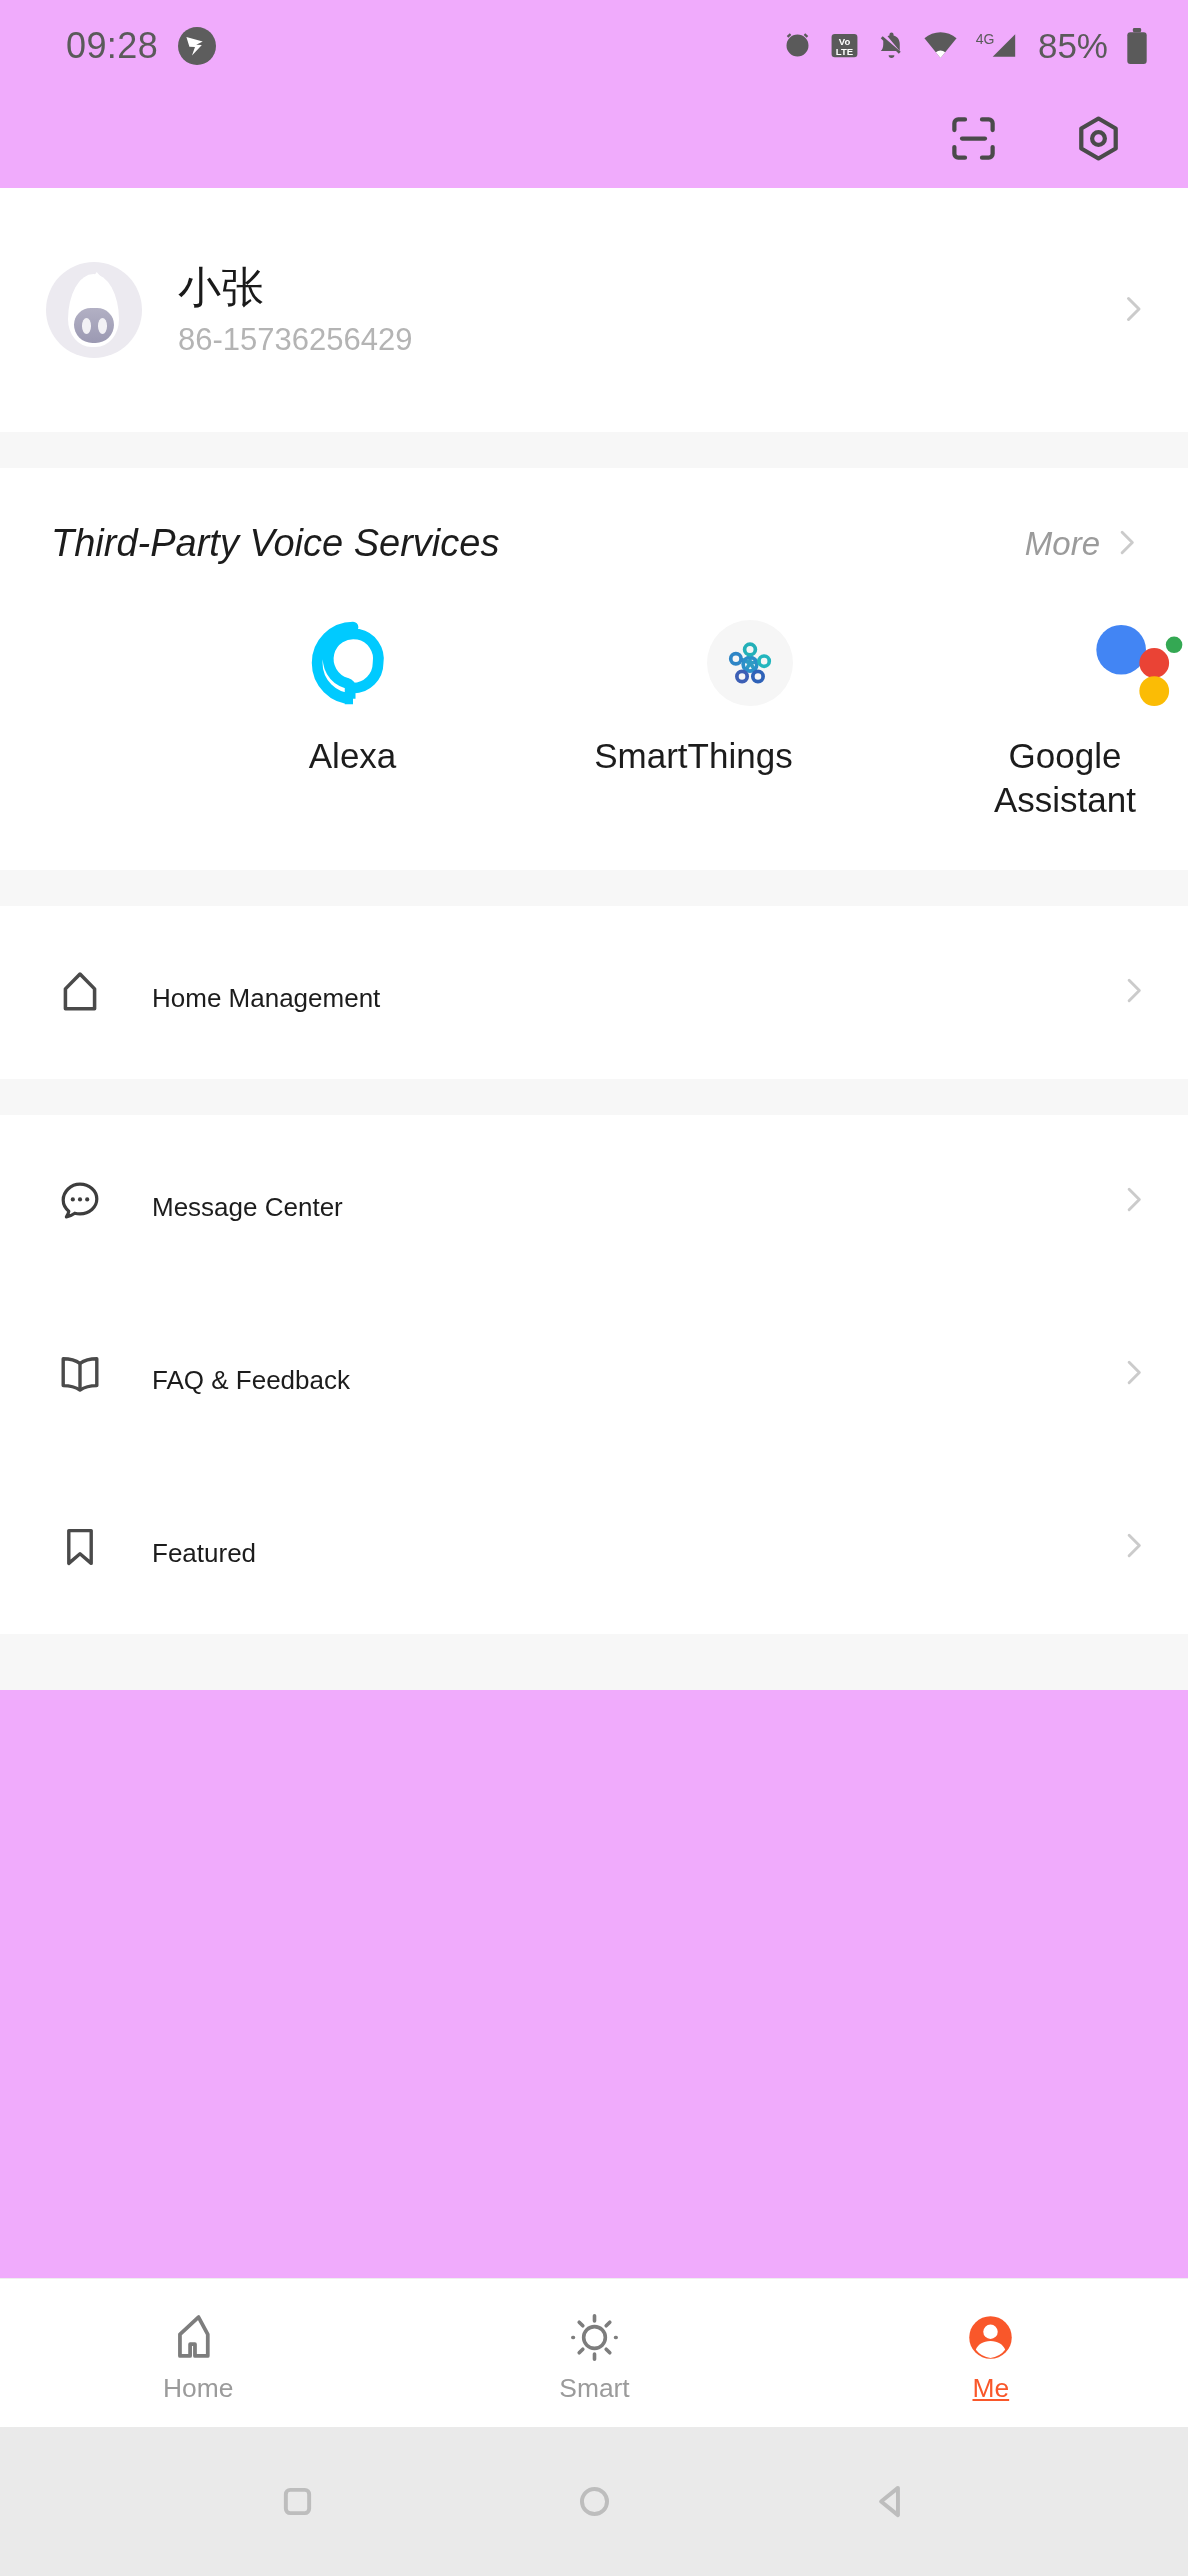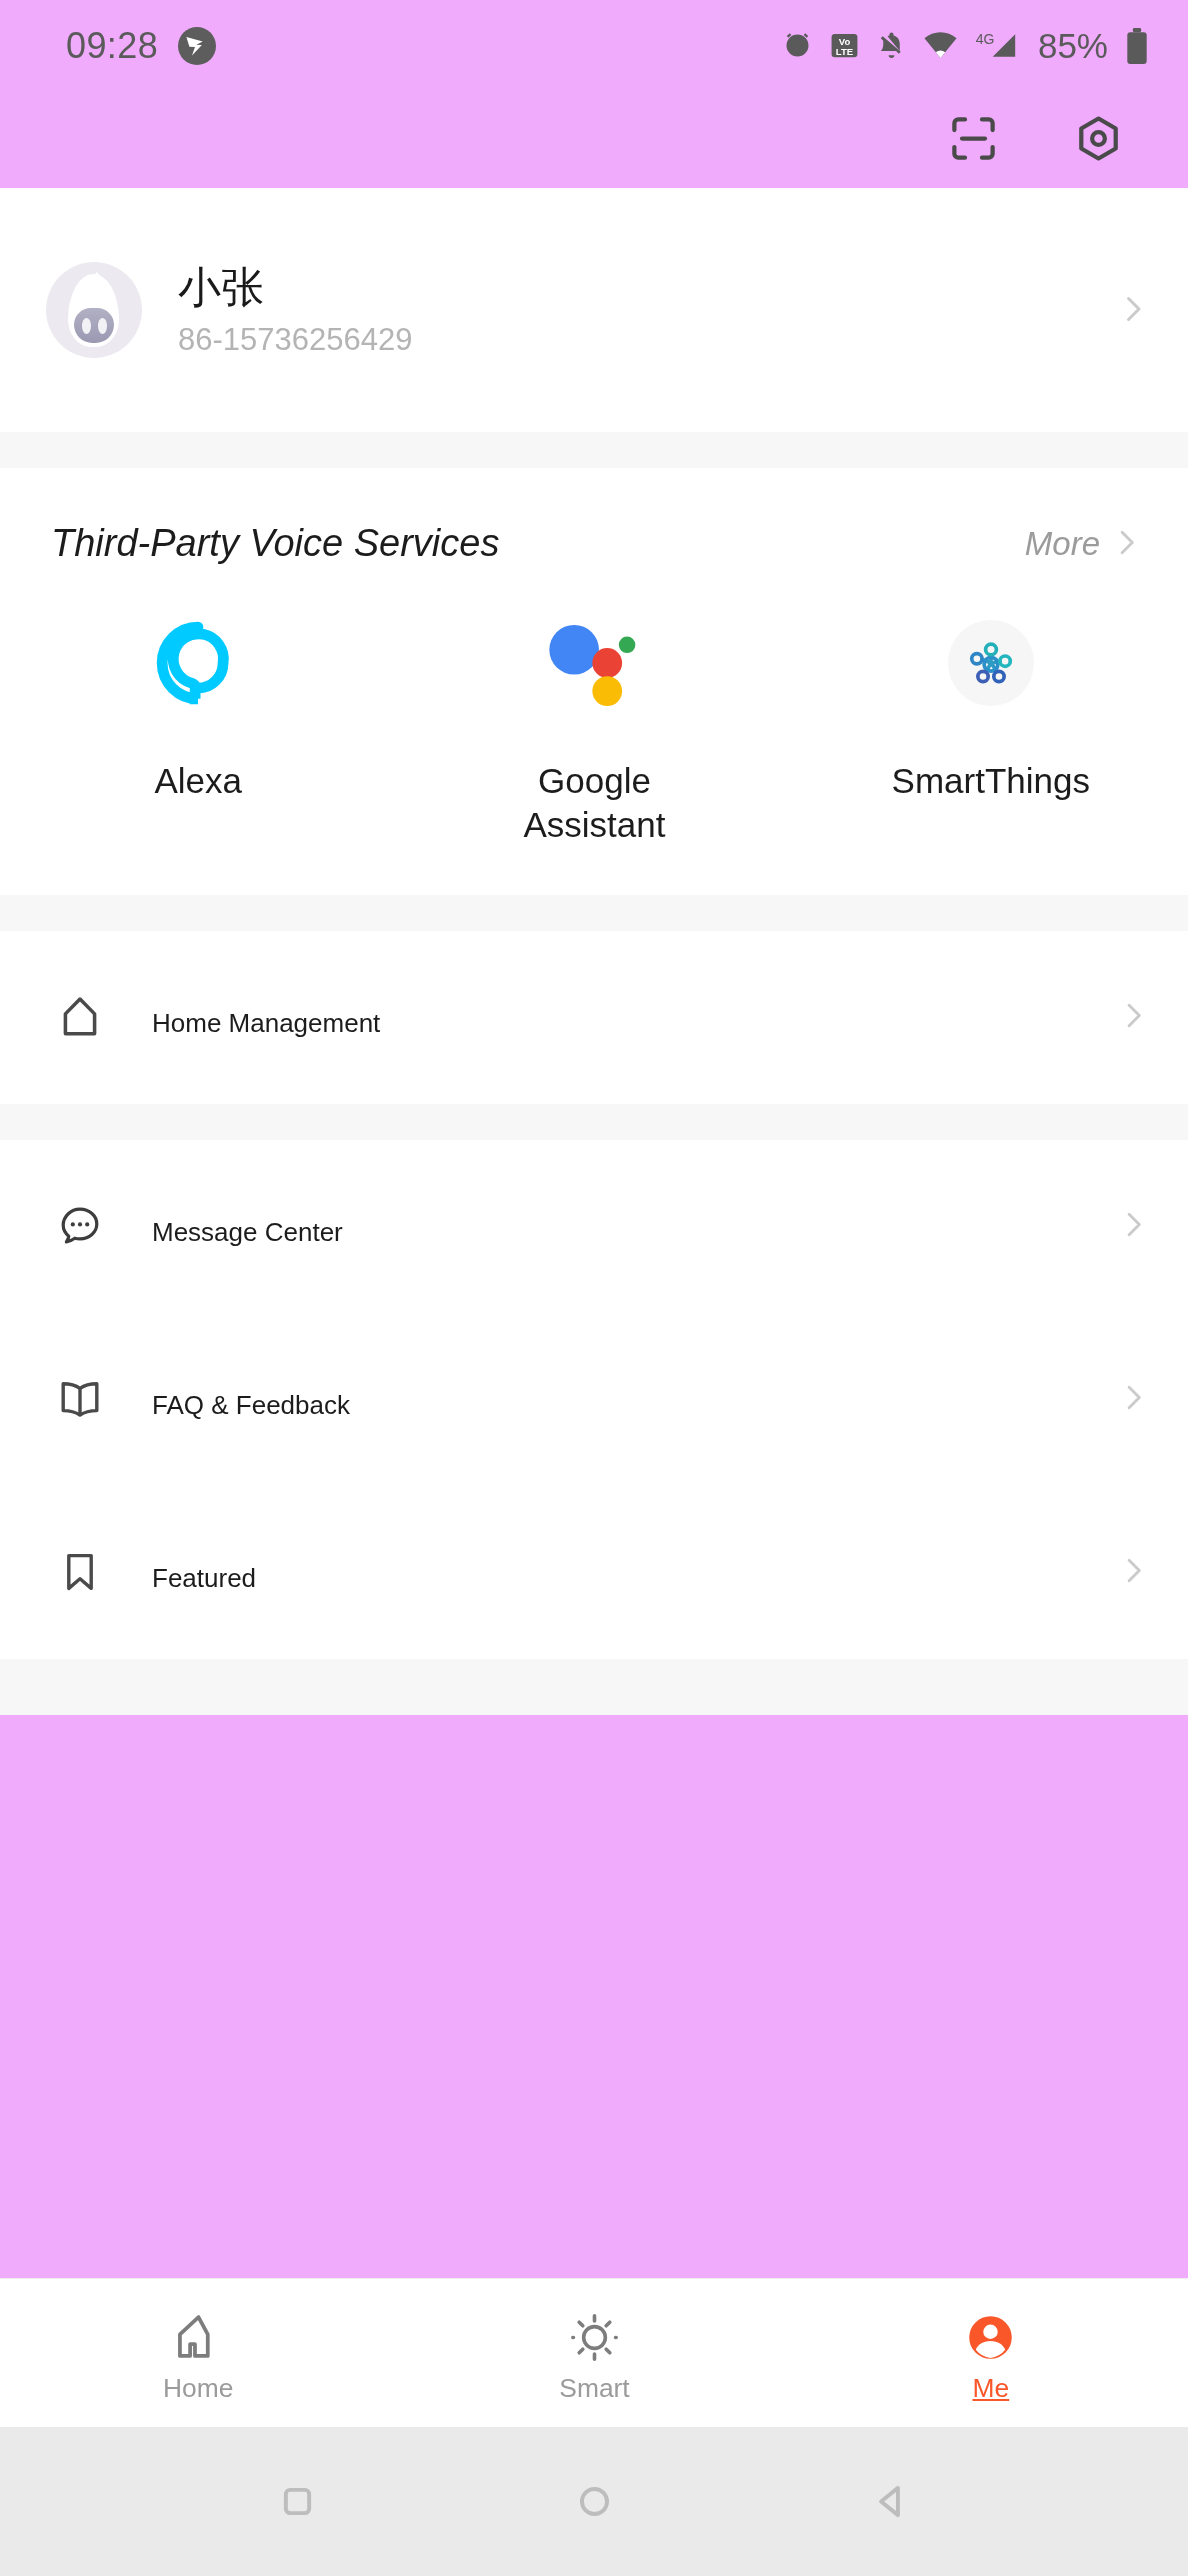--- a/index.html
+++ b/index.html
@@ -82,21 +82,21 @@
     display:flex; align-items:center; justify-content:space-between;
     padding:46px 45px 0 51px;
     font-style:italic;
   }
   .voice-title { font-size:38px; color:#1c1c1c; }
   .voice-more { display:flex; align-items:center; gap:9px; cursor:pointer; }
   .voice-more-label { font-size:33px; color:#9b9b9b; }
 
   .voice-grid { display:flex; padding:53px 0 48px; }
   .voice-item {
-    flex:1; display:flex; flex-direction:column; align-items:center; cursor:pointer;gap:25px;
+    flex:1; display:flex; flex-direction:column; align-items:flex-end; cursor:pointer;
   }
   .voice-ico { height:89px; display:flex; align-items:center; justify-content:center; }
   .voice-label {
     margin-top:26.4px; font-size:35px; color:#1c1c1c;
     text-align:center; line-height:1.26; max-width:248px;
   }
   .st-circle{
     width:86px; height:86px; border-radius:50%; background:#f6f6f6;
     display:flex; align-items:center; justify-content:center;
   }
@@ -239,51 +239,51 @@
 
     <div class="voice-grid">
 
       <div class="voice-item">
         <div class="voice-ico">
           <svg width="86" height="86" viewBox="0 0 48 48">
             <path d="M24 4a20 20 0 100 40h-1.6v-6.4c0-1.2-.8-2-2-2.4A14 14 0 1138 24 14 14 0 0124 38" fill="none" stroke="#00CAFF" stroke-width="6" stroke-linecap="round"></path>
           </svg>
         </div>
         <div class="voice-label">Alexa</div>
-      </div>
-
-      <div class="voice-item">
-        <div class="voice-ico">
-          <svg width="96" height="86" viewBox="0 0 58 52">
-            <circle cx="17" cy="18" r="15" fill="#4285F4"></circle>
-            <circle cx="37" cy="26" r="9" fill="#EA4335"></circle>
-            <circle cx="49" cy="15" r="5" fill="#34A853"></circle>
-            <circle cx="37" cy="43" r="9" fill="#FBBC05"></circle>
-          </svg>
-        </div>
-        <div class="voice-label">Google Assistant</div>
       </div>
 
       <div class="voice-item">
         <div class="voice-ico">
           <span class="st-circle">
             <svg width="54" height="54" viewBox="0 0 44 44" fill="none" stroke-width="3">
               <path d="M22 22l0-8M22 22l-7.5-3M22 22l8.5-1M22 22l-4 7M22 22l5 7" stroke="#2E9BC4"></path>
               <circle cx="22" cy="23" r="5.6" stroke="#2B8FC9"></circle>
               <circle cx="22" cy="11" r="4.4" stroke="#23B0B8"></circle>
               <circle cx="10.5" cy="18.5" r="4.2" stroke="#2E86C6"></circle>
               <circle cx="33.5" cy="20.5" r="4.2" stroke="#23B6BE"></circle>
               <circle cx="15.5" cy="33" r="4.2" stroke="#3D5FB5"></circle>
               <circle cx="28.5" cy="33" r="4.2" stroke="#2F62B8"></circle>
             </svg>
           </span>
         </div>
         <div class="voice-label">SmartThings</div>
       </div>
 
+      <div class="voice-item">
+        <div class="voice-ico">
+          <svg width="96" height="86" viewBox="0 0 58 52">
+            <circle cx="17" cy="18" r="15" fill="#4285F4"></circle>
+            <circle cx="37" cy="26" r="9" fill="#EA4335"></circle>
+            <circle cx="49" cy="15" r="5" fill="#34A853"></circle>
+            <circle cx="37" cy="43" r="9" fill="#FBBC05"></circle>
+          </svg>
+        </div>
+        <div class="voice-label">Google Assistant</div>
+      </div>
+
     </div>
   </div>
 
   <div class="gap"></div>
 
   <div class="menu-block">
     <div class="row">
       <span class="row-ico">
         <svg width="50" height="50" viewBox="0 0 24 24" fill="none" stroke="#4a4a4a" stroke-width="1.7" stroke-linejoin="round">
           <path d="M12 3.4l7 7.1V20H5v-9.5l7-7.1z"></path>

